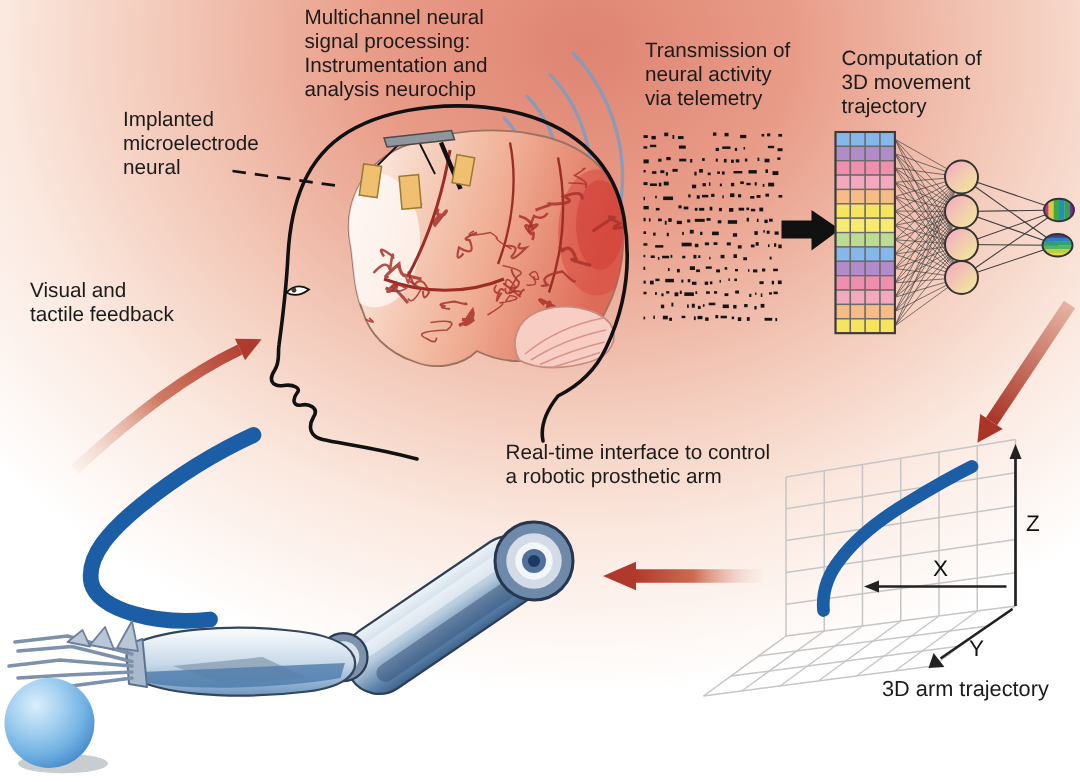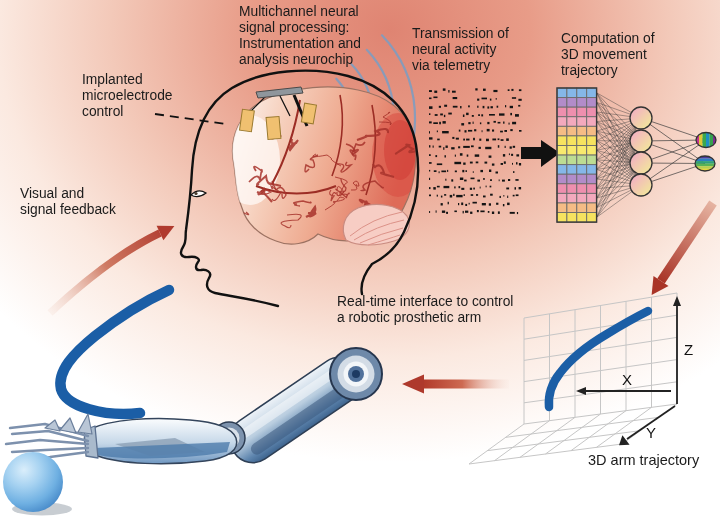--- a/index.html
+++ b/index.html
@@ -613,30 +613,30 @@
         <polygon points="45,428 55,420 60,431" fill="#b9c6d6" stroke="#6b7f9c" stroke-width="1.2"></polygon>
       </g>
     </g>
 
     <g>
       <ellipse cx="42" cy="509" rx="30" ry="6.5" fill="#9aa4ad" opacity="0.55"></ellipse>
       <circle cx="33" cy="482" r="30" fill="url(#ballGrad)"></circle>
     </g>
   </svg>
 
-  <div class="label" style="left:203px;top:4px;margin-left:36px;">Multichannel neural
+  <div class="label" style="left:203px;top:4px;">Multichannel neural
 signal processing:
 Instrumentation and
 analysis neurochip</div>
   <div class="label" style="left:82px;top:72px;">Implanted
 microelectrode
-control</div>
+neural</div>
   <div class="label" style="left:20px;top:186px;">Visual and
-signal feedback</div>
-  <div class="label" style="left:412px;top:26px;">Transmission of
+tactile feedback</div>
+  <div class="label" style="left:430px;top:26px;">Transmission of
 neural activity
 via telemetry</div>
   <div class="label" style="left:561px;top:31px;">Computation of
 3D movement
 trajectory</div>
   <div class="label" style="left:325px;top:294px;margin-left:12px;">Real-time interface to control
 a robotic prosthetic arm</div>
   <div class="label caption" style="left:588px;top:452px;">3D arm trajectory</div>
   <div class="label axis" style="left:622px;top:371px;">X</div>
   <div class="label axis" style="left:646px;top:424px;">Y</div>

